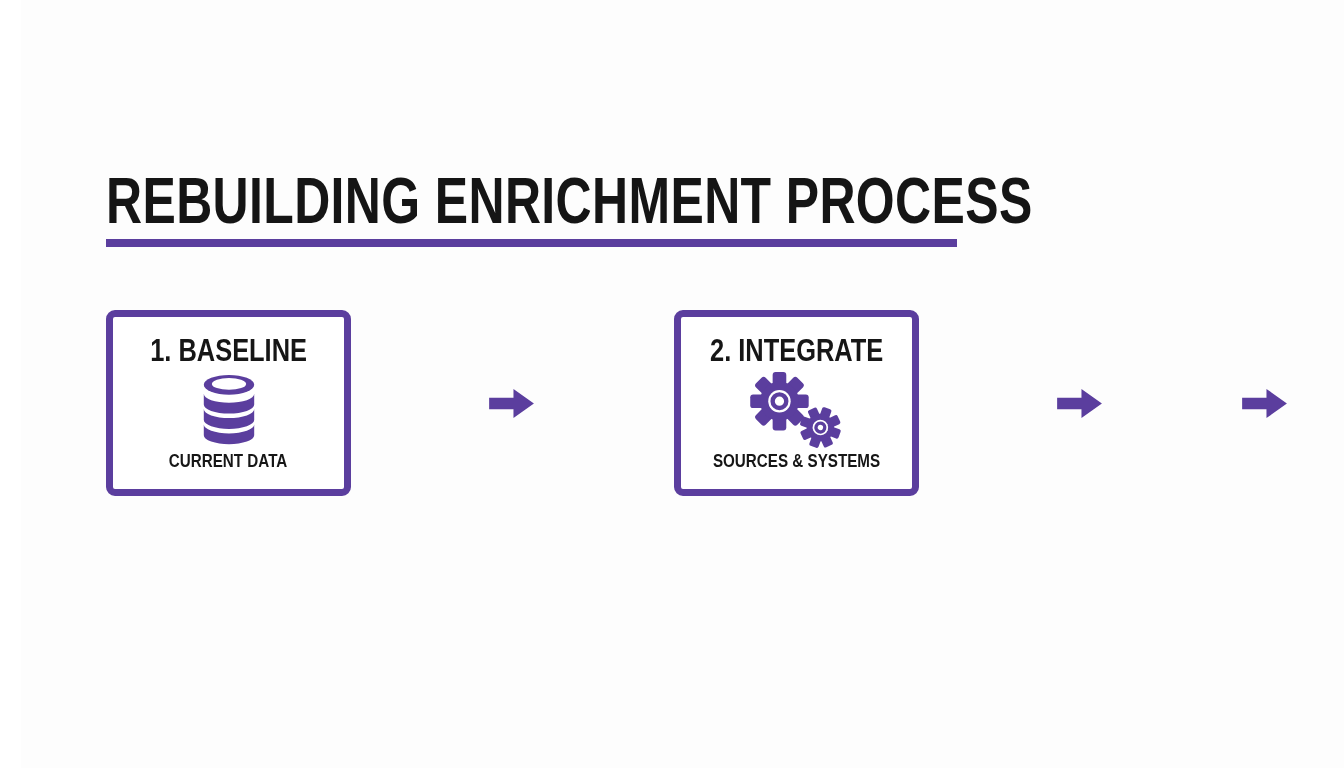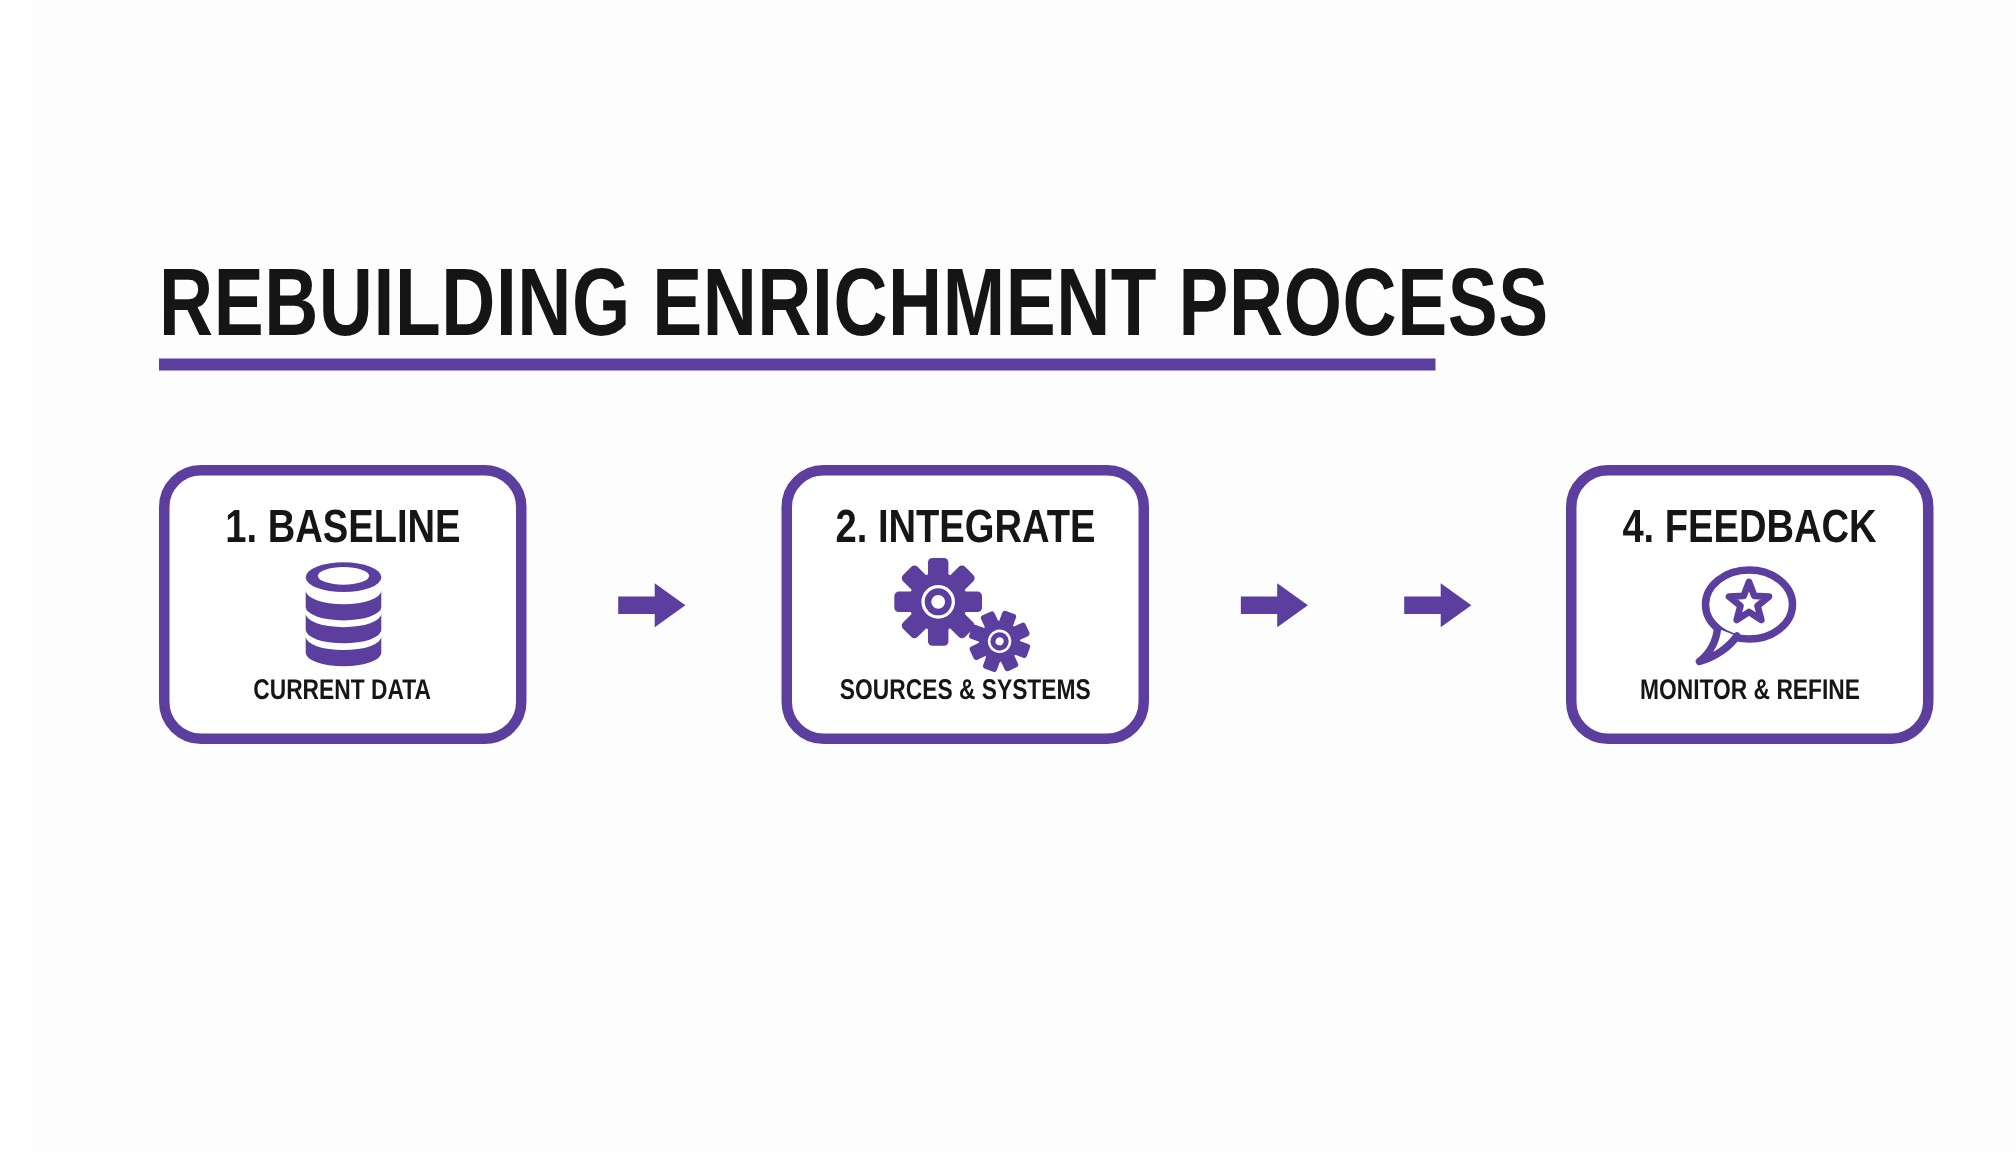--- a/index.html
+++ b/index.html
@@ -35,21 +35,21 @@
     width:1183px;height:186px;
     display:flex;
     align-items:center;
     justify-content:space-between;
   }
   .step-card{
     width:245px;height:186px;
     box-sizing:border-box;
     background:#ffffff;
     border:7px solid var(--accent);
-    border-radius:28px;
+    border-radius:9px;
     display:flex;
     flex-direction:column;
     align-items:center;
     justify-content:space-between;
     padding:16px 4px 17px;
   }
   .step-title{
     font-size:31px;
     font-weight:bold;
     color:#161616;
@@ -153,27 +153,15 @@
       </svg>
     </div>
 
 
     <div class="flow-arrow">
       <svg width="47" height="37" viewBox="0 0 48 38" aria-hidden="true">
         <path d="M0 13 h25 V4 l21 15 -21 15 v-9 H0 z" fill="currentColor"></path>
       </svg>
     </div>
 
-    <div class="step-card">
-      <div class="step-title">4. FEEDBACK</div>
-      <div class="step-icon">
-        <svg width="78" height="74" viewBox="0 0 72 74" aria-hidden="true">
-          <ellipse cx="36" cy="30" rx="29" ry="23" fill="#ffffff" stroke="currentColor" stroke-width="5"></ellipse>
-          <path d="M15 46 C14 56 9 63 3 68 C14 65 23 58 28 51 Z" fill="#ffffff" stroke="none"></path>
-          <path d="M15 46 C14 56 9 63 3 68 C14 65 23 58 28 51" fill="none" stroke="currentColor" stroke-width="5" stroke-linecap="round" stroke-linejoin="round"></path>
-          <polygon points="36,15 39.5,24.2 49.3,24.7 41.7,30.9 44.2,40.3 36,35 27.8,40.3 30.3,30.9 22.7,24.7 32.5,24.2" fill="#ffffff" stroke="currentColor" stroke-width="4.5" stroke-linejoin="round"></polygon>
-        </svg>
-      </div>
-      <div class="step-subtitle">MONITOR &amp; REFINE</div>
-    </div>
 
   </div>
 </div>
 
 </body></html>

